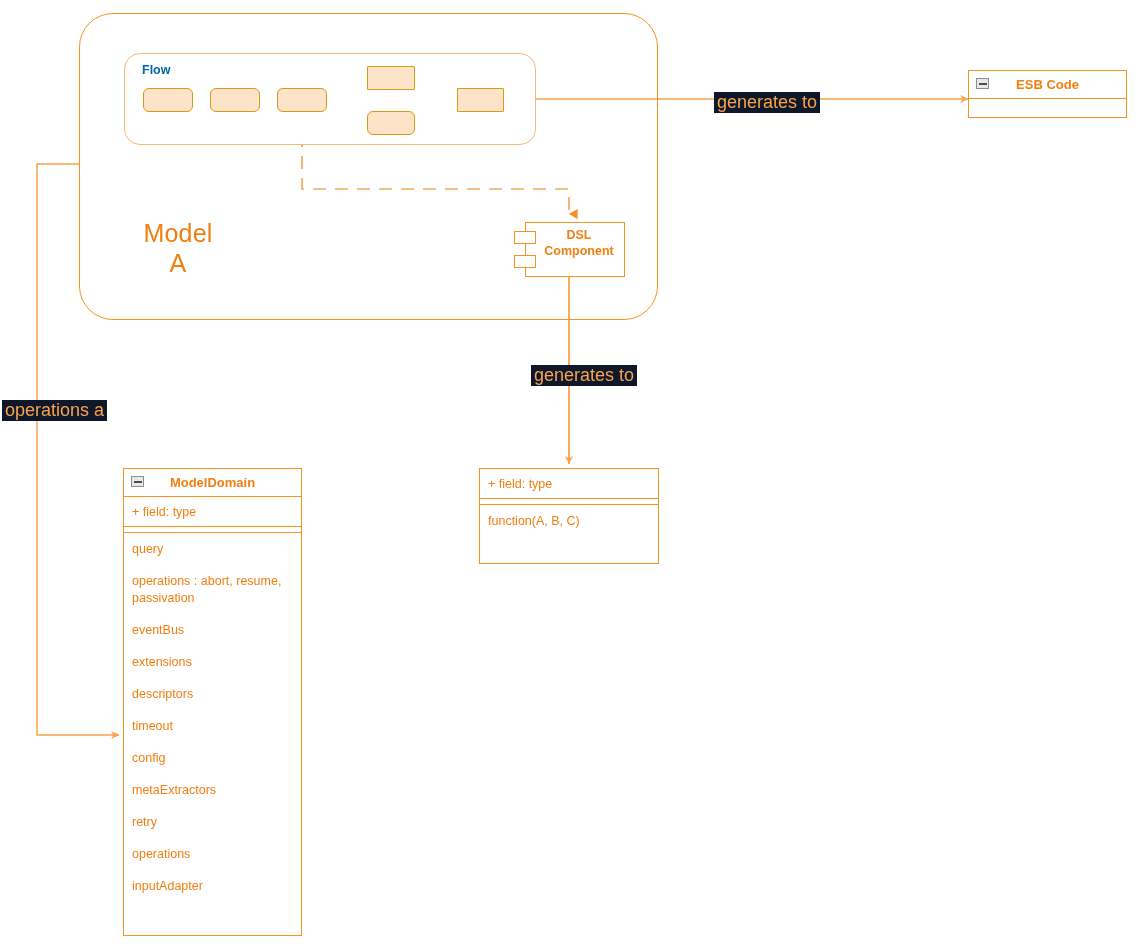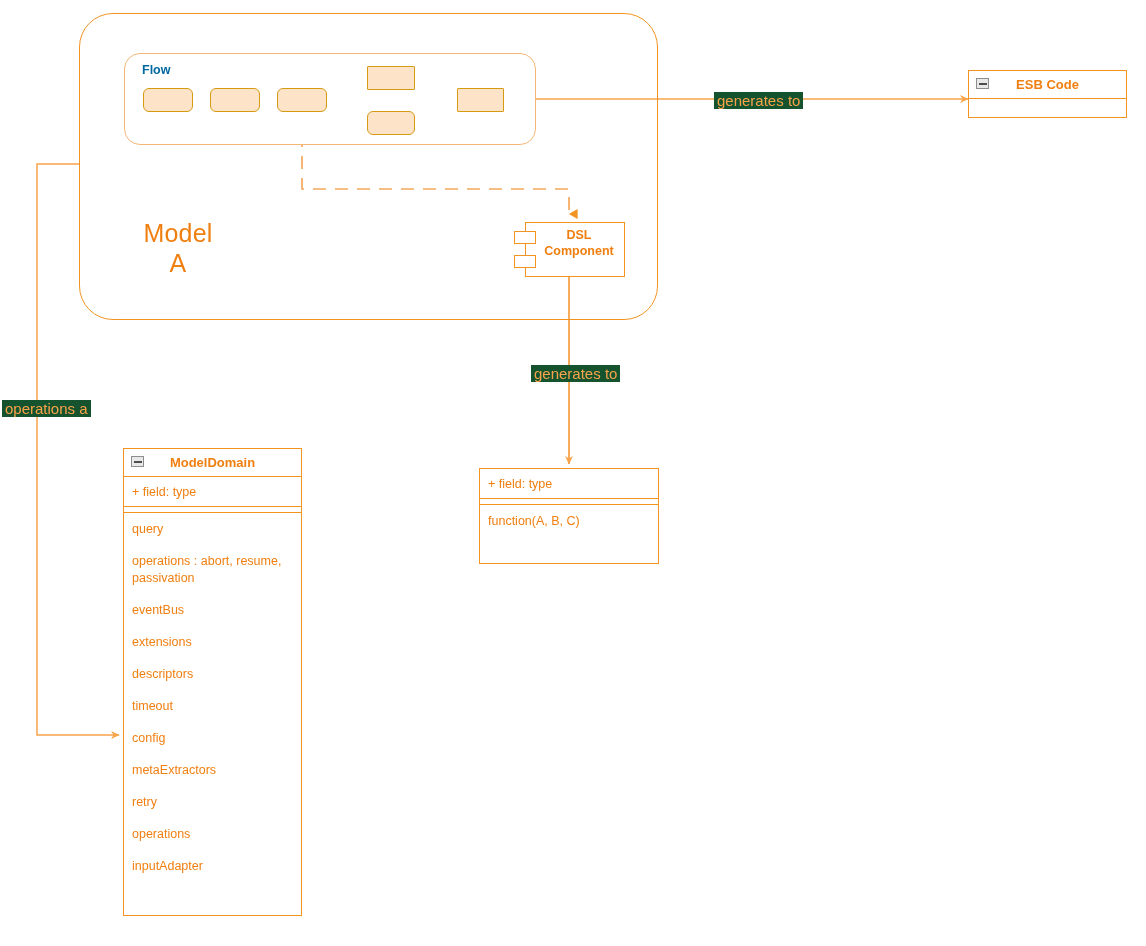--- a/index.html
+++ b/index.html
@@ -194,22 +194,22 @@
     border: 1.8px solid #F39422;
     box-sizing: border-box;
   }
   .component-tab.top { left: 514px; top: 231px; }
   .component-tab.bottom { left: 514px; top: 255px; }
 
   
   .edge-label {
     position: absolute;
     color: #F9A34A;
-    font-size: 15px;
-    background: #14532d;
+    font-size: 18px;
+    background: #0f172a;
     padding: 0 3px;
     white-space: nowrap;
   }
   #label-generates-to-esb { left: 714px; top: 92px; }
   #label-generates-to-port { left: 531px; top: 365px; }
   #label-generates-a { left: 2px; top: 400px; }
 </style>
 </head>
 <body>
 
@@ -287,21 +287,21 @@
     </div>
 
     <div class="uml-class" style="left:968px;top:70px;width:159px;height:48px;">
       <div class="uml-header">
         <span class="uml-icon"></span>
         <span class="uml-header-title bold">ESB Code</span>
       </div>
       <div class="uml-empty-body"></div>
     </div>
 
-    <div class="uml-class" style="left:123px;top:448px;width:179px;height:468px;">
+    <div class="uml-class" style="left:123px;top:468px;width:179px;height:468px;">
       <div class="uml-header">
         <span class="uml-icon"></span>
         <span class="uml-header-title bold">ModelDomain</span>
       </div>
       <div class="uml-attrs">
         <span>+ field: type</span>
       </div>
       <div class="uml-gap"></div>
       <div class="uml-ops">
         <div class="uml-op">query</div>

